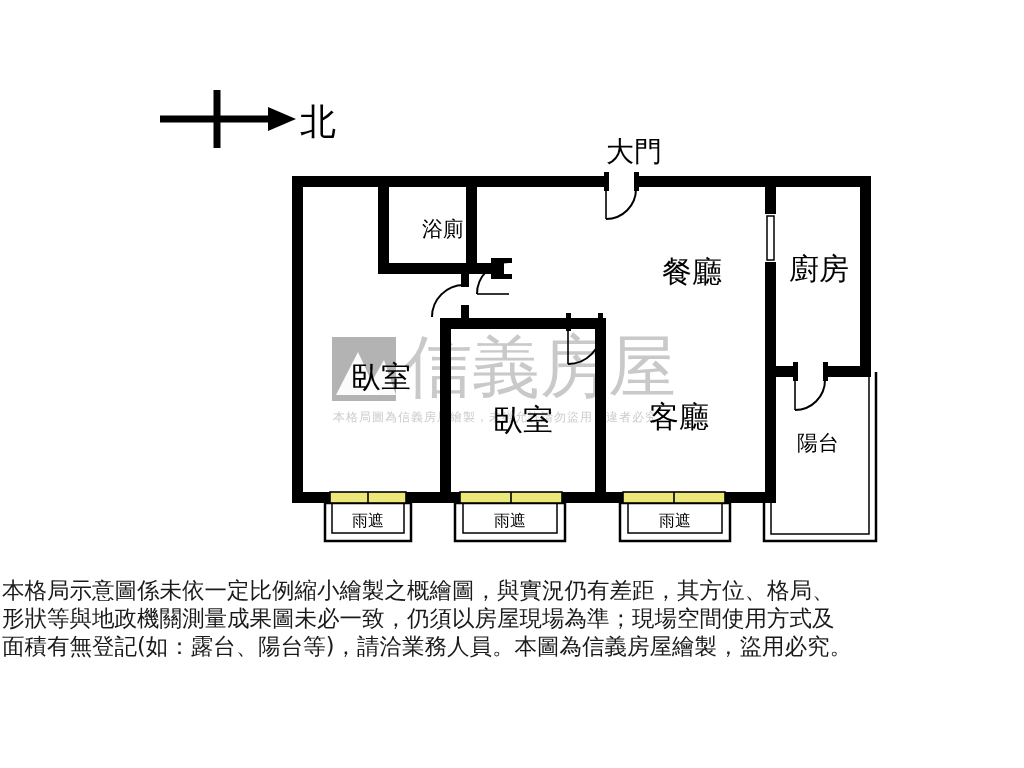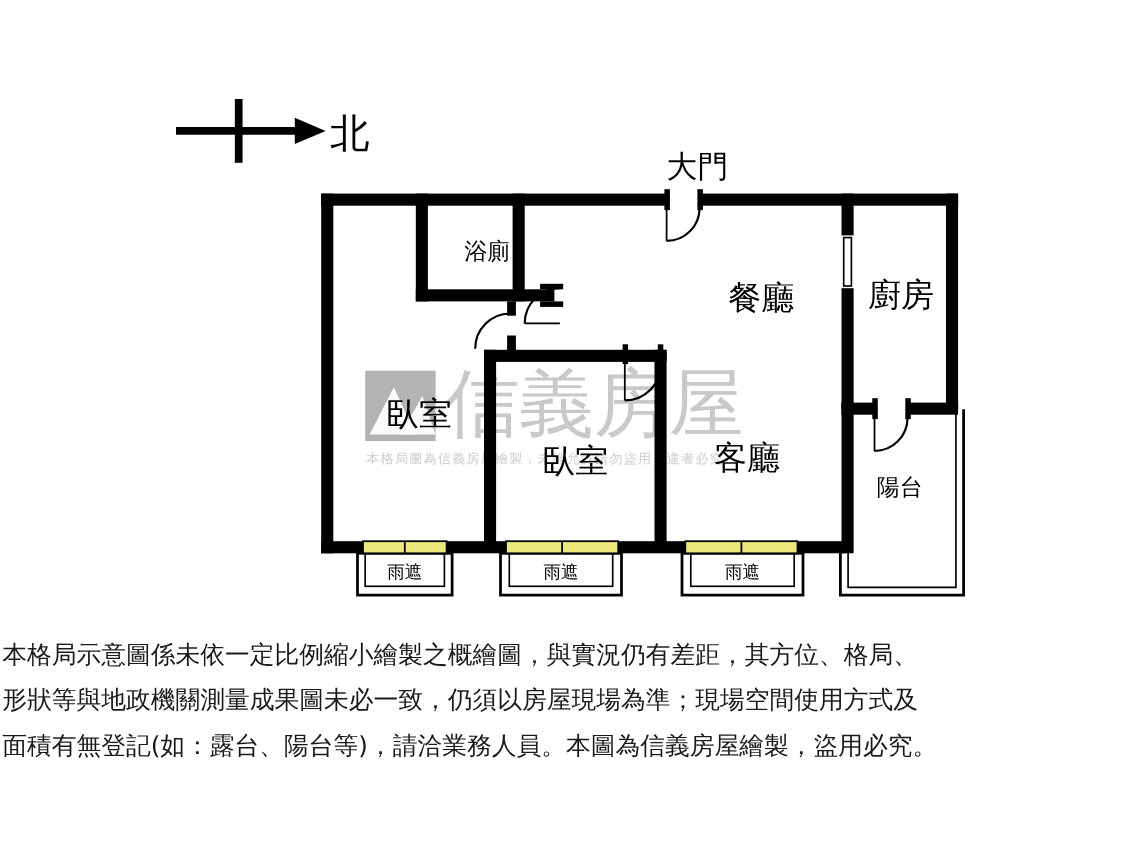--- a/index.html
+++ b/index.html
@@ -46,21 +46,21 @@
     font-size: 12px;
     letter-spacing: 1px;
   }
   .disclaimer {
     position: absolute;
     left: 2px;
     top: 576px;
     width: 1020px;
     font-family: "DejaVu Sans", "Liberation Sans", sans-serif;
     font-size: 22.5px;
-    line-height: 41px;
+    line-height: 28px;
     color: #1a1a1a;
     letter-spacing: 0px;
     white-space: pre-wrap;
   }
 </style>
 </head>
 <body>
 
 <div id="plan-root">
 

